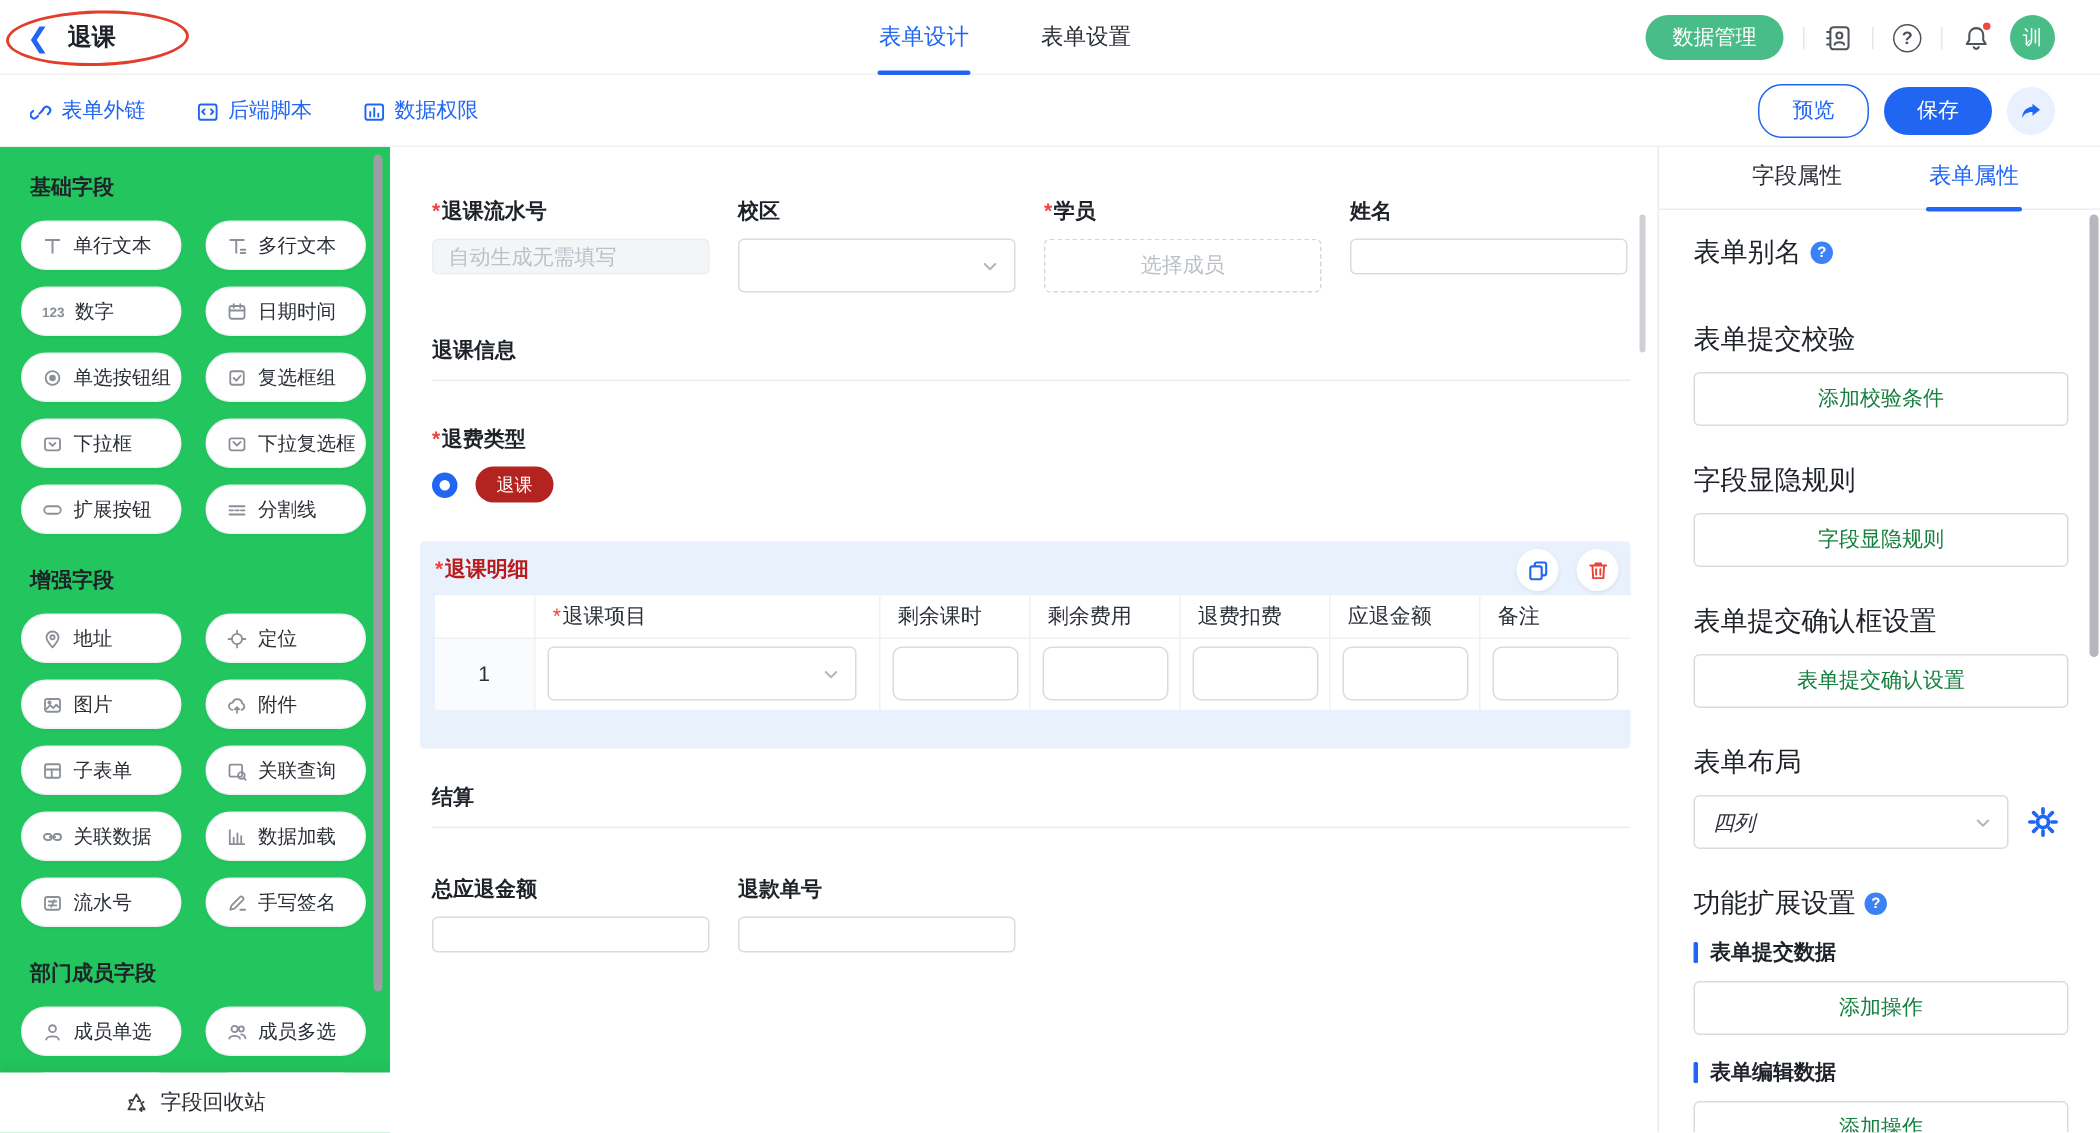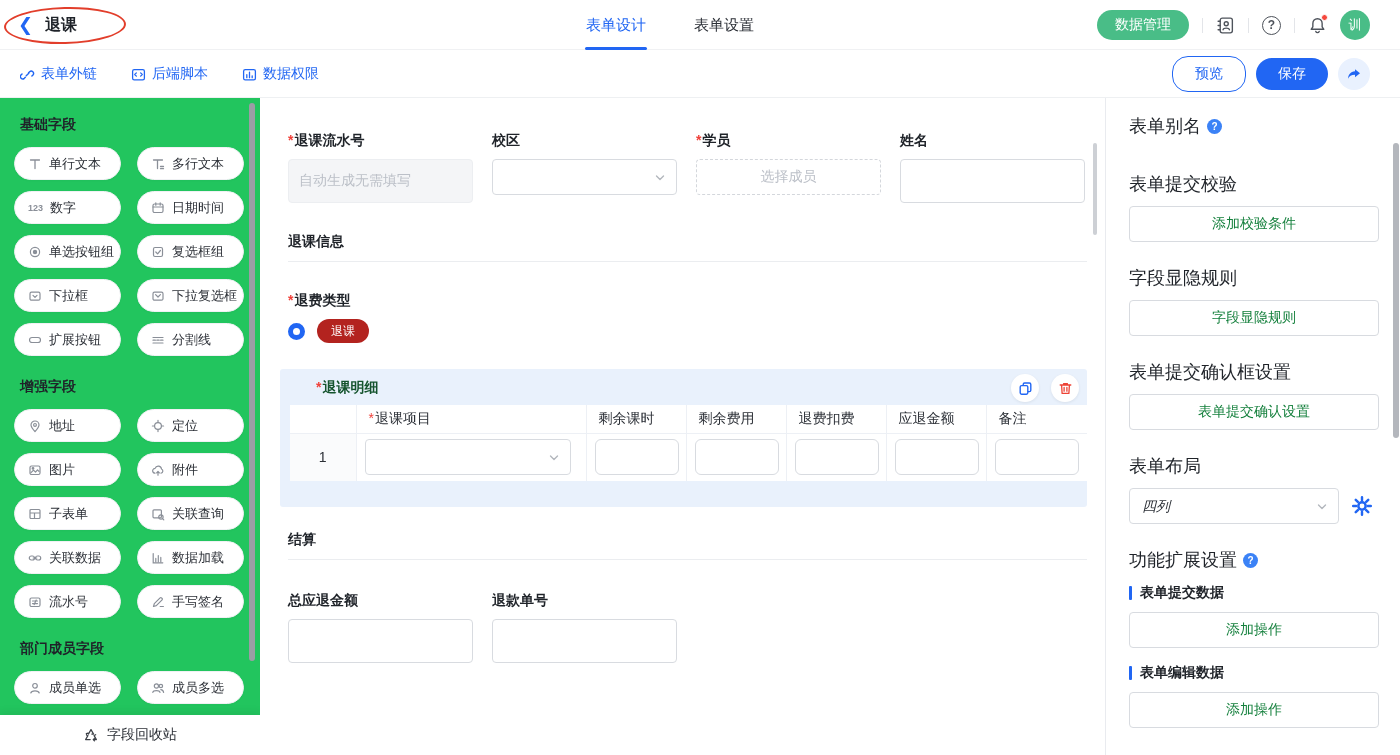--- a/index.html
+++ b/index.html
@@ -63,40 +63,40 @@
                display:flex; align-items:center; justify-content:center; gap:8px; font-size:14px; color:#2b2f36;
                box-shadow:0 -3px 8px rgba(29,33,41,.08); cursor:pointer; }
 
   
   .canvas { position:absolute; top:98px; bottom:0; left:260px; width:845px; background:#fff; overflow:hidden; }
   .cv-inner { position:relative; padding:34px 0 0 28px; width:845px; }
   .f-label { font-size:14px; font-weight:bold; color:#1f2329; margin-bottom:9px; display:block; }
   .req::before { content:"*"; color:#f0413a; margin-right:1px; }
   .frow { display:flex; gap:19px; }
   .fcol { width:185px; }
-  .inp { width:100%; height:44px; border:1px solid #d8dbe0; border-radius:4px; background:#fff;
-         font-size:14px; padding:0 10px; color:#2b2f36; font-family:Liberation Mono, monospace; }
+  .inp { width:100%; height:24px; border:1px solid #d8dbe0; border-radius:4px; background:#fff;
+         font-size:14px; padding:0 10px; color:#2b2f36; font-family:Liberation Sans, sans-serif; }
   .inp::placeholder { color:#bcc0c8; }
   .inp.disabled { background:#f4f5f7; border-color:#eceef1; }
   .fake-select { position:relative; width:100%; height:36px; border:1px solid #d8dbe0; border-radius:4px; background:#fff; cursor:pointer; }
   .fake-select .chev { position:absolute; right:10px; top:12px; }
   .member-box { width:100%; height:36px; border:1px dashed #d4d7dc; border-radius:4px; background:#fff;
                 display:flex; align-items:center; justify-content:center; color:#bcc0c8; font-size:14px; cursor:pointer; }
   .sec-title { font-size:14px; font-weight:bold; color:#1f2329; }
   .sec-line { height:1px; background:#ebedf0; width:799px; margin-top:10px; }
   .radio-row { display:flex; align-items:center; gap:12px; }
   .radio-dot { width:17px; height:17px; border-radius:50%; border:5px solid #2166f3; background:#fff; cursor:pointer; }
   .badge { background:#b3231f; color:#fff; font-size:12px; height:24px; padding:0 14px;
            border-radius:12px; display:inline-flex; align-items:center; }
 
   
   .subtable { position:relative; margin:26px 0 0 -8px; width:807px; height:138px; background:#e9f1fc;
               border-radius:3px; overflow:hidden; }
   .st-head { display:flex; align-items:center; height:36px; padding:2px 8px 0 10px; }
-  .st-title { font-size:14px; font-weight:bold; color:#14532d; flex:1;margin-left:26px; }
+  .st-title { font-size:14px; font-weight:bold; color:#b91c1c; flex:1; }
   .st-actions { display:flex; gap:12px; }
   .icirc { width:28px; height:28px; border-radius:50%; background:#fff; display:flex;
            align-items:center; justify-content:center; cursor:pointer; box-shadow:0 1px 3px rgba(31,35,41,.08); }
   .st-table { margin-left:10px; width:836px; border-collapse:collapse; table-layout:fixed; background:#fff; }
   .st-table th { height:28px; font-size:14px; font-weight:normal; color:#2b2f36; text-align:left;
                  padding:0 12px; background:#fff; border-right:1px solid #edf0f5; border-bottom:1px solid #edf0f5; }
   .st-table td { height:48px; background:#fff; border-right:1px solid #edf0f5; padding:0 8px; vertical-align:middle; }
   .st-table td.rownum { background:#fafbfc; text-align:center; color:#2b2f36; font-size:14px; }
   .cell-inp { width:84px; height:36px; border:1px solid #d8dbe0; border-radius:6px; background:#fff; }
   .cell-select { position:relative; width:206px; height:36px; border:1px solid #d8dbe0; border-radius:4px; background:#fff; cursor:pointer; }
@@ -500,20 +500,24 @@
       <div class="fcol">
         <span class="f-label">退款单号</span>
         <input class="inp" style="">
       </div>
     </div>
   </div>
   <div class="cv-scroll"></div>
 </div>
 
 <div class="panel">
+  <div class="pn-tabs">
+    <div class="pn-tab">字段属性</div>
+    <div class="pn-tab active">表单属性</div>
+  </div>
   <div class="pn-body">
     <div class="pn-label">
       <span>表单别名</span>
       <span class="qmark"></span>
     </div>
 
     <div class="pn-gap"></div>
     <div class="pn-label">
         <span>表单提交校验</span>
       </div>

